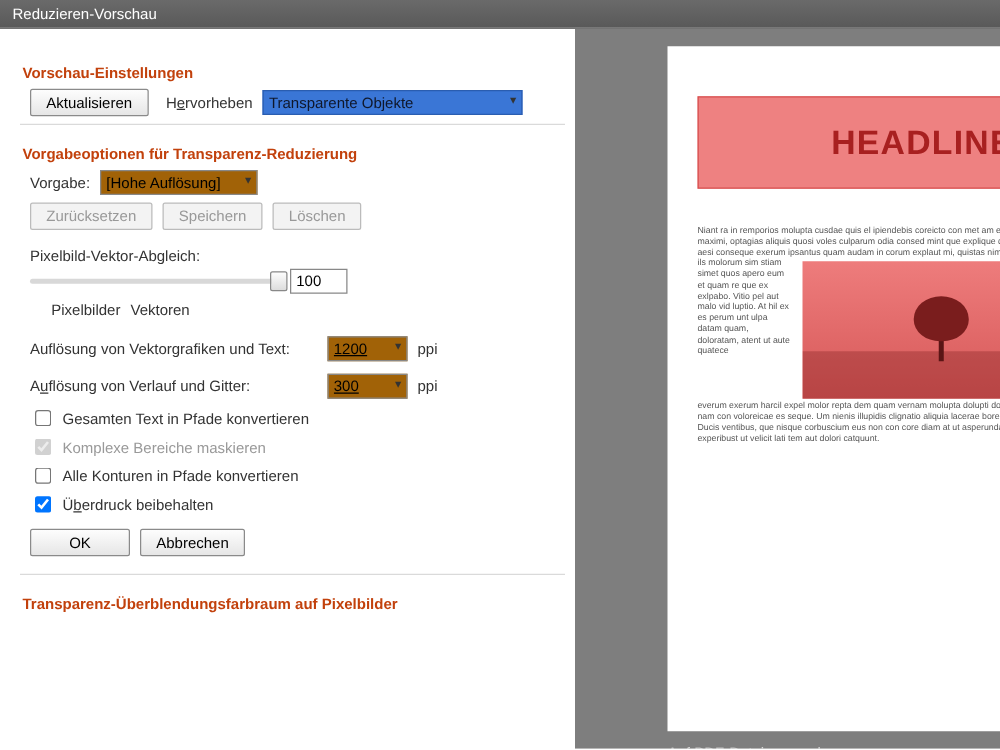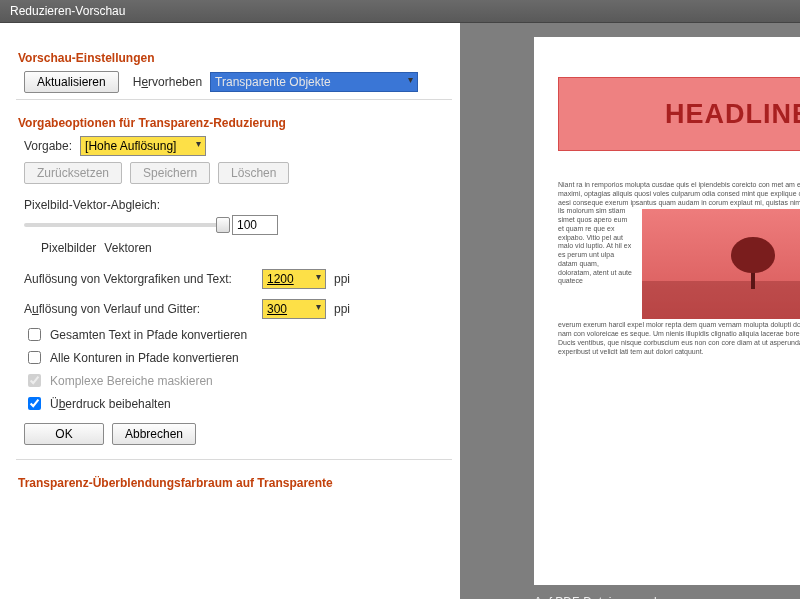--- a/index.html
+++ b/index.html
@@ -10,26 +10,26 @@
   .right { flex:1; background:#7e7e7e; padding:14px; overflow:hidden;}
   .group-title { font-size:12px; color:#c2410c; margin:16px 0 6px -6px;font-weight:bold;}
   .sep { border-top:1px solid #dadada; margin:4px -8px 10px -8px;}
   .row { display:flex; align-items:center; gap:8px; margin:6px 0;}
   button, .btn {
     background:linear-gradient(#fdfdfd,#e6e6e6); border:1px solid #8a8a8a;
     padding:3px 12px; font-size:12px; border-radius:2px; cursor:pointer;
   }
   button:disabled { color:#999; border-color:#bbb; background:#f3f3f3; cursor:default;}
   select, .select {
-    border:1px solid #888; background:#fde047; font-size:12px; padding:2px 18px 2px 4px;
+    border:1px solid #888; background:#a16207; font-size:12px; padding:2px 18px 2px 4px;
     appearance:none; position:relative;
   }
   .sel-wrap { position:relative; display:inline-block;}
   .sel-wrap::after { content:"▾"; position:absolute; right:5px; top:2px; font-size:10px; pointer-events:none;}
-  .highlight-sel { width:208px; background:#3a76d6; color:#e5e5e5; border:1px solid #2a5db0;}
+  .highlight-sel { width:208px; background:#3a76d6; color:#0f172a; border:1px solid #2a5db0;}
   .highlight-sel-wrap::after{color:#333;}
   .preset-sel { width:126px;}
   label.cb { display:flex; align-items:center; gap:6px; margin:4px 0;}
   input[type=checkbox]{ width:13px; height:13px;}
   .slider-track { width:200px; height:4px; background:#d8d8d8; position:relative; border-radius:2px;}
   .slider-thumb { position:absolute; right:-6px; top:-6px; width:14px; height:16px; background:linear-gradient(#fdfdfd,#ddd); border:1px solid #888; border-radius:2px;}
   .numbox { width:46px; border:1px solid #888; padding:2px 4px; font-size:12px;}
   .small-sel { width:64px;text-decoration:underline;}
   .disabled-txt { color:#999;}
   .underline-key { text-decoration:underline;}
@@ -110,42 +110,42 @@
         <span>A</span><span class="underline-key">u</span><span>flösung von Verlauf und Gitter:</span>
       </span>
       <span class="sel-wrap"><select class="select small-sel"><option>300</option></select></span>
       <span>ppi</span>
     </div>
 
     <label class="cb">
       <input type="checkbox" style="">
       <span>Gesamten Text in Pfade konvertieren</span>
     </label>
+    <label class="cb disabled-txt">
+      <input type="checkbox" checked="" disabled="" style="">
+      <span>Komplexe Bereiche maskieren</span>
+    </label>
     <label class="cb">
       <input type="checkbox" style="">
       <span>Alle Konturen in Pfade konvertieren</span>
-    </label>
-    <label class="cb disabled-txt">
-      <input type="checkbox" checked="" disabled="" style="">
-      <span>Komplexe Bereiche maskieren</span>
     </label>
     <label class="cb">
       <input type="checkbox" checked="" style="">
       <span>
         <span>Ü</span><span class="underline-key">b</span><span>erdruck beibehalten</span>
       </span>
     </label>
 
     <div class="row" style="margin-top:10px;">
       <button style="width:80px;">OK</button>
       <button>Abbrechen</button>
     </div>
 
     <div class="sep" style="margin-top:14px;"></div>
-    <div class="group-title">Transparenz-Überblendungsfarbraum auf Transparente</div>
+    <div class="group-title">Transparenz-Überblendungsfarbraum auf Pixelbilder</div>
 
   </div>
 
   <div class="right">
     <div class="page">
       <div class="headline-box">
         <span>HEADLINE</span>
       </div>
       <div class="bodytxt">
         Niant ra in remporios molupta cusdae quis el ipiendebis coreicto con met am est volupid maximi, optagias aliquis quosi voles culparum odia consed mint que explique dolut hillis aesi conseque exerum ipsantus quam audam in corum explaut mi, quistas nim.

